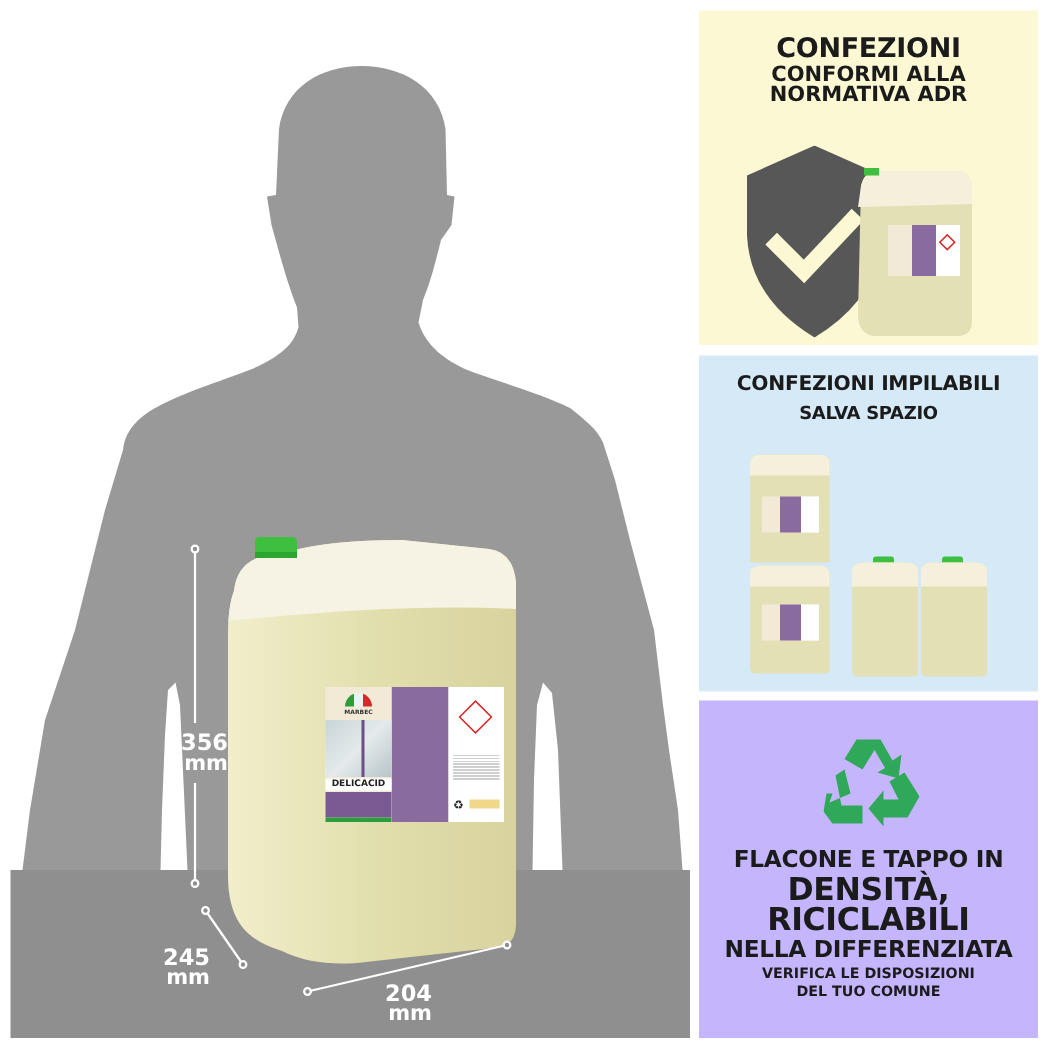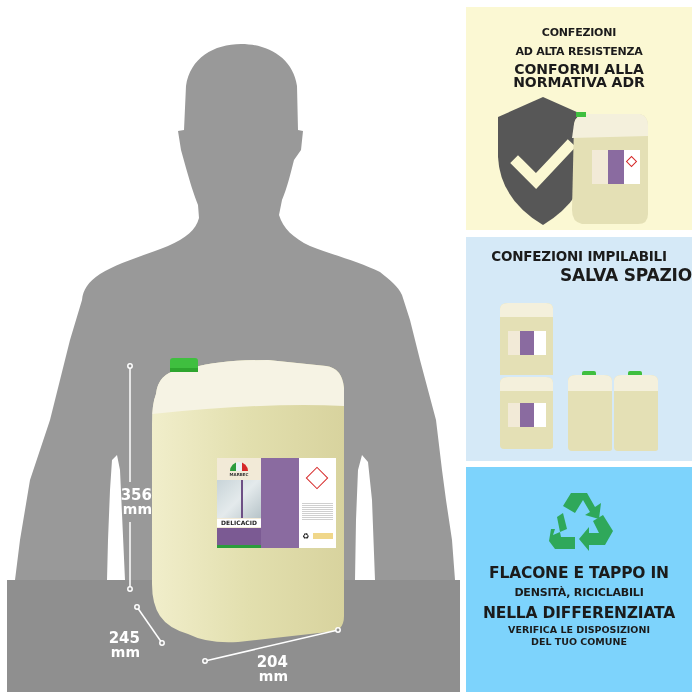--- a/index.html
+++ b/index.html
@@ -3,21 +3,21 @@
   <meta charset="utf-8">
   <style>
     html, body { margin: 0; padding: 0; background: #ffffff; }
     body { width: 700px; height: 700px; position: relative; overflow: hidden; font-family: "DejaVu Sans", sans-serif; }
     .abs { position: absolute; }
     .left-scene { position: absolute; left: 0; top: 0; width: 466px; height: 700px; }
     .panel { position: absolute; left: 466px; width: 226px; box-sizing: border-box; text-align: center; color: #1b1b1b; }
     .panel-adr { top: 7px; height: 223px; }
     .panel-stack { top: 237px; height: 224px; }
     .panel-recycle { top: 467px; height: 225px; }
-    .title-lg { font-weight: bold; font-size: 11px; line-height: 19px; letter-spacing: -0.2px; }
+    .title-lg { font-weight: bold; font-size: 18px; line-height: 19px; letter-spacing: -0.2px; }
     .title-sm { font-weight: bold; font-size: 14px; line-height: 13px; }
     .dim-label { position: absolute; color: #ffffff; font-family: "DejaVu Sans", sans-serif; font-weight: bold; text-align: right; line-height: 14px; font-size: 15px; }
     .dim-label .unit { display: block; font-size: 14px; }
     svg { display: block; }
   </style>
 </head>
 <body>
 
 <div class="left-scene">
   <svg width="466" height="700" viewBox="0 0 466 700">
@@ -109,21 +109,20 @@
   </div>
   <div class="dim-label" style="left:248px; top:655px; width:40px;">
     <span>204</span>
     <span class="unit">mm</span>
   </div>
 </div>
 
 <div class="panel panel-adr" style="background:#fbf8d3;">
   <div style="position:absolute; top:16px; left:0; width:226px;">
     <div class="title-lg">CONFEZIONI</div>
-    <div class="title-lg">AD ALTA RESISTENZA</div>
     <div class="title-sm" style="margin-top:2px;">CONFORMI ALLA</div>
     <div class="title-sm">NORMATIVA ADR</div>
   </div>
   <svg class="abs" style="left:32px; top:90px;" width="90" height="128" viewBox="0 0 90 128">
     <path d="M45 0 L90 20 L90 60 Q88 102 45 128 Q2 102 0 60 L0 20 Z" fill="#575757"></path>
     <path d="M20 66 L38 84 L70 50" stroke="#fbf8d3" stroke-width="11" fill="none" stroke-linecap="square"></path>
   </svg>
   <svg class="abs" style="left:104px; top:103px;" width="78" height="118" viewBox="0 0 78 118">
     <path d="M4 14 Q6 4 16 4 L70 4 Q78 6 78 16 L78 104 Q78 114 68 114 L12 114 Q2 112 2 100 Z" fill="#e4e0b5"></path>
     <path d="M4 14 Q6 4 16 4 L70 4 Q78 6 78 16 L78 26 L2 28 Z" fill="#f4f0dc"></path>
@@ -131,21 +130,21 @@
     <rect x="22" y="40" width="48" height="34" fill="#f2ead7"></rect>
     <rect x="38" y="40" width="16" height="34" fill="#8a6ba0"></rect>
     <rect x="54" y="40" width="16" height="34" fill="#fff"></rect>
     <rect x="58" y="48" width="7" height="7" fill="none" stroke="#d62828" transform="rotate(45 61.5 51.5)"></rect>
   </svg>
 </div>
 
 <div class="panel panel-stack" style="background:#d5e9f7;">
   <div style="position:absolute; top:10px; left:0; width:226px;">
     <div class="title-lg" style="font-size:13.5px;">CONFEZIONI IMPILABILI</div>
-    <div class="title-lg" style="font-size:17px;text-align:right;">SALVA SPAZIO</div>
+    <div class="title-lg" style="font-size:12px;">SALVA SPAZIO</div>
   </div>
   <svg class="abs" style="left:32px; top:66px;" width="170" height="150" viewBox="0 0 170 150">
     <g>
       <path d="M2 6 Q2 0 10 0 L48 0 Q55 0 55 6 L55 72 L2 72 Z" fill="#e4e0b5"></path>
       <path d="M2 6 Q2 0 10 0 L48 0 Q55 0 55 6 L55 14 L2 14 Z" fill="#f4f0dc"></path>
       <rect x="10" y="28" width="38" height="24" fill="#f2ead7"></rect>
       <rect x="22" y="28" width="14" height="24" fill="#8a6ba0"></rect>
       <rect x="36" y="28" width="12" height="24" fill="#fff"></rect>
     </g>
     <g transform="translate(0 74)">
@@ -161,28 +160,28 @@
       <path d="M0 10 Q0 4 8 4 L36 4 Q44 4 44 10 L44 20 L0 20 Z" fill="#f4f0dc"></path>
     </g>
     <g transform="translate(116 68)">
       <rect x="14" y="0" width="14" height="6" rx="2" fill="#3fbf3f"></rect>
       <path d="M0 10 Q0 4 8 4 L36 4 Q44 4 44 10 L44 78 Q44 80 40 80 L4 80 Q0 80 0 76 Z" fill="#e4e0b5"></path>
       <path d="M0 10 Q0 4 8 4 L36 4 Q44 4 44 10 L44 20 L0 20 Z" fill="#f4f0dc"></path>
     </g>
   </svg>
 </div>
 
-<div class="panel panel-recycle" style="background:#7dd3fc;">
+<div class="panel panel-recycle" style="background:#c4b5fd;">
   <svg class="abs" style="left:83px; top:22px;" width="66" height="64" viewBox="0 0 66 64">
     <g fill="#2fa85a">
       <path d="M22 4 L38 4 L46 18 L52 14 L50 30 L36 26 L41 23 L34 11 L26 24 L14 17 Z"></path>
       <path d="M54 30 L64 46 L56 60 L40 60 L40 66 L30 54 L40 42 L40 48 L50 48 L44 36 Z" transform="translate(0 -4)"></path>
       <path d="M8 28 L14 24 L18 40 L4 46 L6 40 L2 40 L0 52 L6 60 L26 60 L26 48 L12 48 Z"></path>
     </g>
   </svg>
   <div style="position:absolute; top:96px; left:0; width:226px;">
     <div class="title-lg" style="font-size:15.5px; line-height:20px;">FLACONE E TAPPO IN</div>
-    <div class="title-lg" style="font-size:11px; line-height:20px;">DENSITÀ, RICICLABILI</div>
+    <div class="title-lg" style="font-size:21px; line-height:20px;">DENSITÀ, RICICLABILI</div>
     <div class="title-lg" style="font-size:15.5px; line-height:20px;">NELLA DIFFERENZIATA</div>
     <div class="title-sm" style="font-size:9.5px; line-height:12px; margin-top:1px;">VERIFICA LE DISPOSIZIONI</div>
     <div class="title-sm" style="font-size:9.5px; line-height:12px;">DEL TUO COMUNE</div>
   </div>
 </div>
 
 </body></html>

